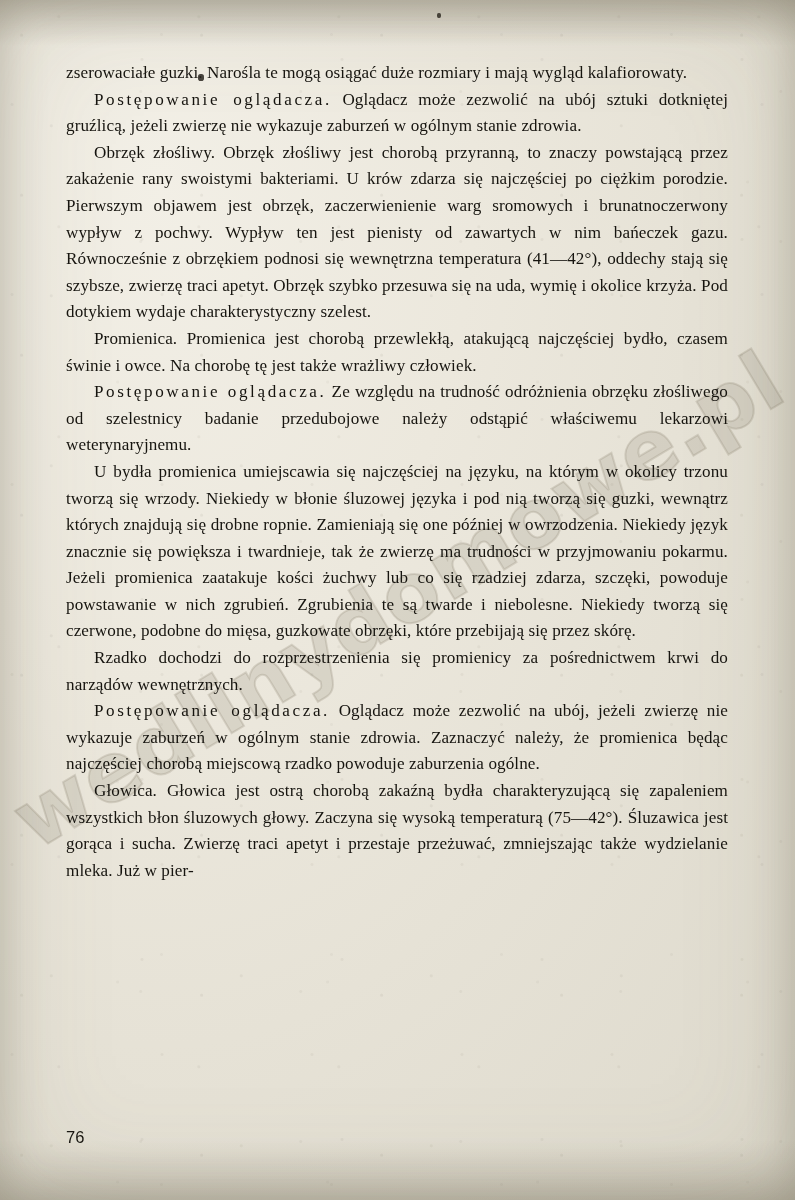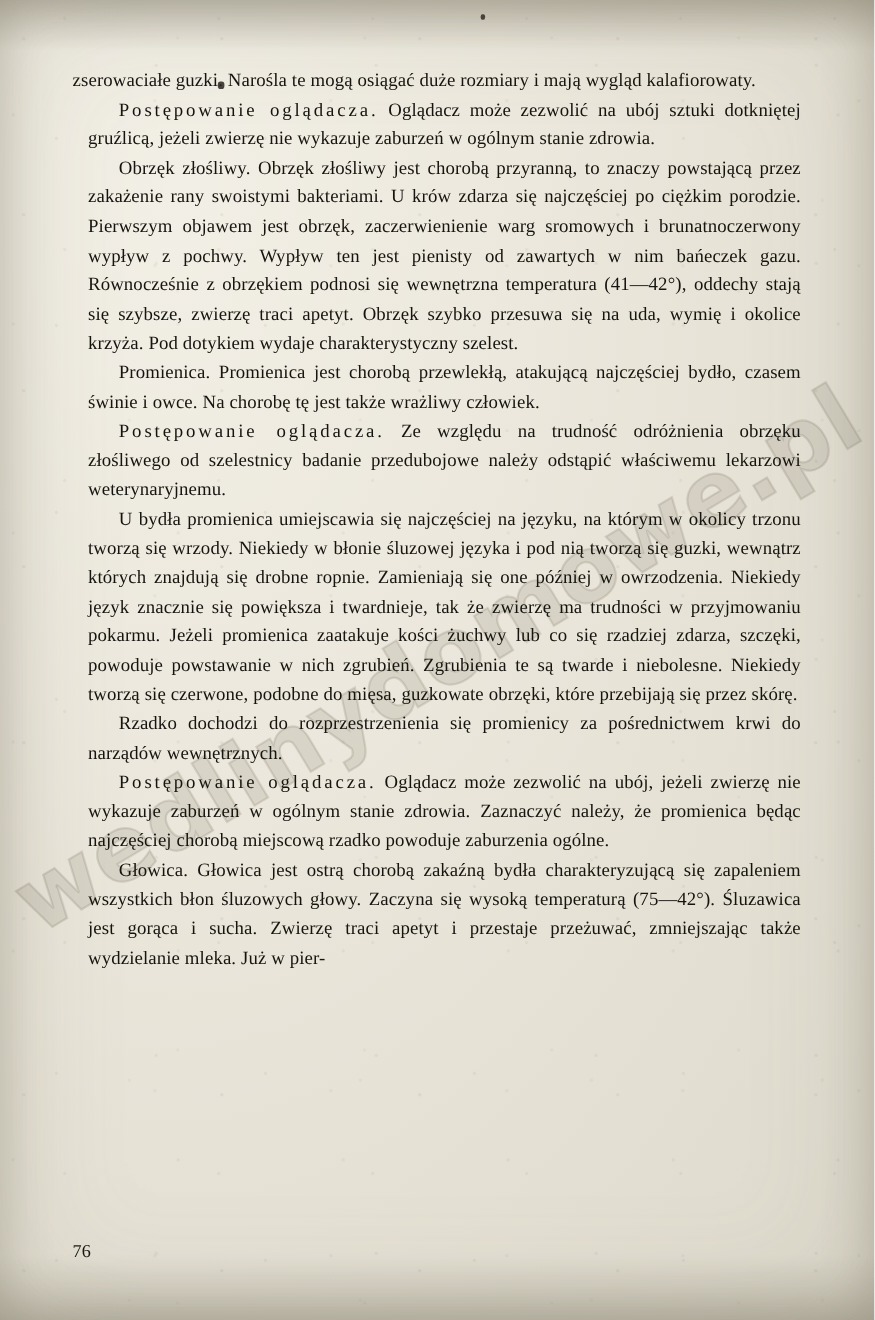--- a/index.html
+++ b/index.html
@@ -64,32 +64,32 @@
   }
   p {
     margin: 0;
     font-size: 17.1px;
     line-height: 26.6px;
     text-align: justify;
     text-justify: inter-word;
     letter-spacing: .1px;
     hyphens: manual;
   }
-  p.indent { text-indent: 28px; margin-left: 14px; }
+  p.indent { text-indent: 28px; }
   .b { font-weight: normal; }
   .spaced {
     letter-spacing: 2.6px;
     font-weight: normal;
   }
   .page-number {
     position: absolute;
     left: 66px;
     top: 1128px;
     font-size: 16.5px;
-    font-family: Liberation Serif, serif;
+    font-family: Liberation Sans, sans-serif;
   }
   
   .watermark {
     position: absolute;
     left: 50%;
     top: 50%;
     transform: translate(-50%, -50%) rotate(-31deg);
     white-space: nowrap;
     font-family: "DejaVu Sans", sans-serif;
     font-weight: bold;

